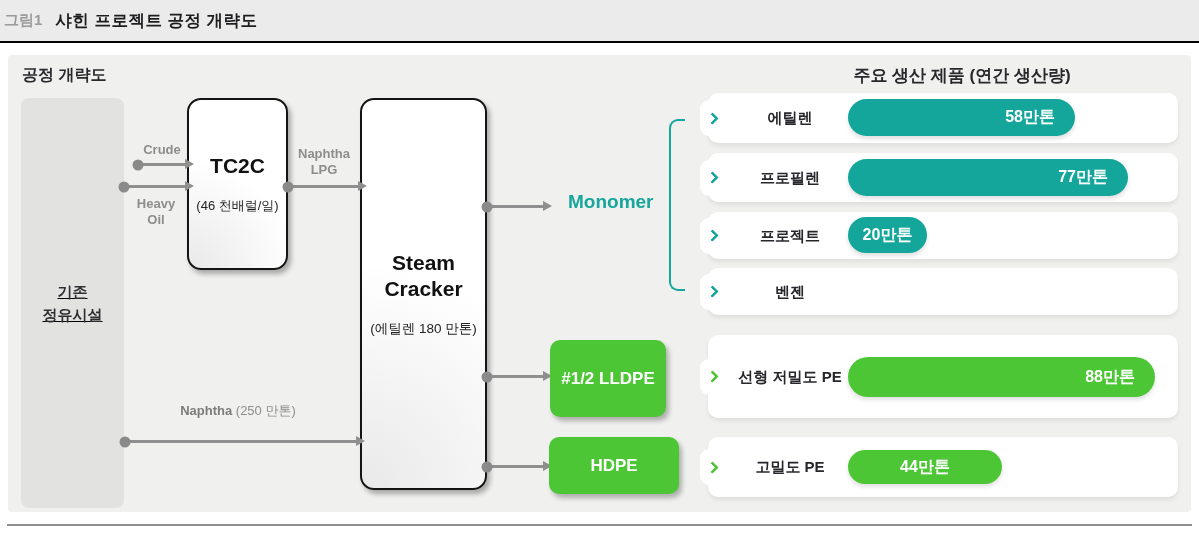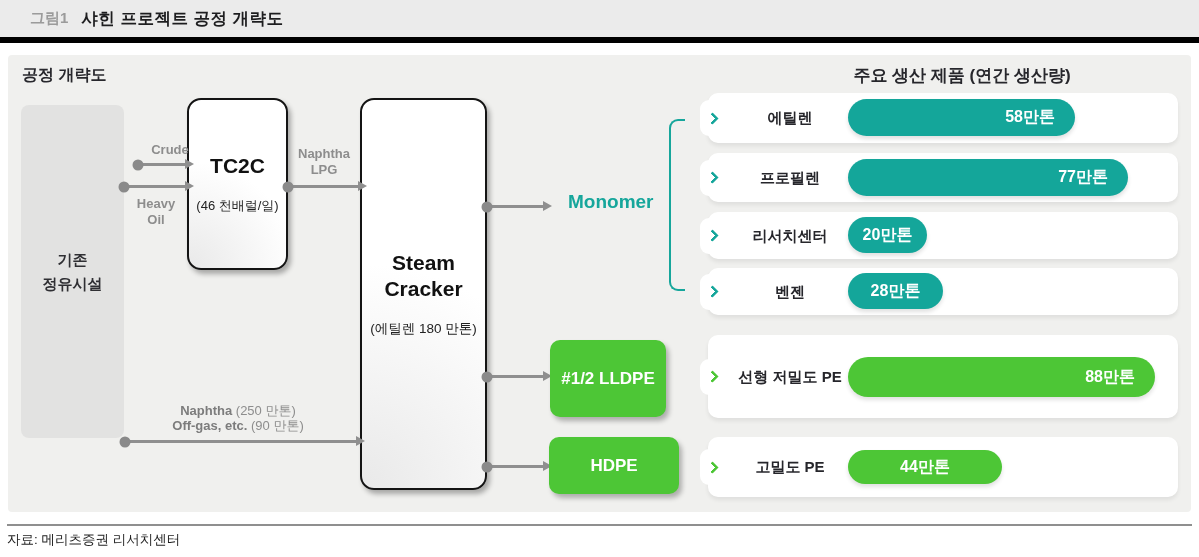--- a/index.html
+++ b/index.html
@@ -1,22 +1,22 @@
 <!DOCTYPE html>
 <html><head>
 <meta charset="utf-8">
 <style>
   * { margin:0; padding:0; box-sizing:border-box; }
   body { background:#fff; font-family:"Liberation Sans","DejaVu Sans",sans-serif; }
   .canvas { position:relative; width:1199px; height:557px; background:#fff; overflow:hidden; }
 
   
   .titlebar { position:absolute; left:0; top:0; width:1199px; height:43px;
-    background:#ebebeb; border-bottom:6px solid #000000;
-    display:flex; align-items:center; padding-left:30px; gap:13px; }
+    background:#ebebeb; border-bottom:2px solid #000000;
+    display:flex; align-items:center; padding-left:4px; gap:13px; }
   .fig-tag { font-size:15px; font-weight:bold; color:#9b9b9b; }
   .fig-title { font-size:16.5px; font-weight:bold; color:#1d1d1f; letter-spacing:0.5px; }
 
   
   .diagram { position:absolute; left:8px; top:55px; width:1183px; height:457px;
     background:#f0f0ee; border-radius:4px; }
   .heading { position:absolute; font-size:16px; font-weight:bold; color:#27272c; }
 
   
   .graybox { position:absolute; background:#e2e2e1; border-radius:8px;
@@ -81,21 +81,21 @@
   <div class="titlebar">
     <span class="fig-tag">그림1</span>
     <span class="fig-title">샤힌 프로젝트 공정 개략도</span>
   </div>
 
   <div class="diagram">
 
     <div class="heading" style="left:14px; top:10px;">공정 개략도</div>
     <div class="heading" style="left:838px; top:9px; width:232px; text-align:center; font-size:17px;">주요 생산 제품 (연간 생산량)</div>
 
-    <div class="graybox" style="left:13px; top:50px; width:103px; height:333px;">
+    <div class="graybox" style="left:13px; top:43px; width:103px; height:410px;text-decoration:underline;">
       <div class="lbl">
         <div>기존</div>
         <div>정유시설</div>
       </div>
     </div>
 
     <div class="procbox" style="left:179px; top:43px; width:101px; height:172px;">
       <div class="bt">TC2C</div>
       <div class="bs">(46 천배럴/일)</div>
     </div>
@@ -116,32 +116,31 @@
     <div class="dot" style="left:280px; top:132px;"></div>
     <div class="arrow" style="left:479px; top:150px; width:57px;"></div>
     <div class="dot" style="left:479px; top:152px;"></div>
     <div class="arrow" style="left:479px; top:320px; width:57px;"></div>
     <div class="dot" style="left:479px; top:322px;"></div>
     <div class="arrow" style="left:479px; top:410px; width:57px;"></div>
     <div class="dot" style="left:479px; top:412px;"></div>
     <div class="arrow" style="left:117px; top:385px; width:232px;"></div>
     <div class="dot" style="left:117px; top:387px;"></div>
 
-    <div class="flowlbl" style="left:130px; top:87px; width:64px;">Crude</div>
+    <div class="flowlbl" style="left:122px; top:87px; width:64px;">Crude</div>
     <div class="flowlbl" style="left:108px; top:141px; width:80px;">
       <div>Heavy</div>
       <div>Oil</div>
     </div>
     <div class="flowlbl" style="left:283px; top:91px; width:66px;">
       <div>Naphtha</div>
       <div>LPG</div>
     </div>
     <div class="flowlbl2" style="left:142px; top:348px; width:176px;">
       <div><b>Naphtha</b><span> (250 만톤)</span></div>
-      <div><b>Off-gas, etc.</b><span> (90 만톤)</span></div>
     </div>
     <div class="monomer" style="left:560px; top:136px;">Monomer</div>
 
     <div class="bracket" style="left:661px; top:64px; height:172px;"></div>
 
     <div class="unitbox" style="left:542px; top:285px; width:116px; height:77px;">#1/2 LLDPE</div>
     <div class="unitbox" style="left:541px; top:382px; width:130px; height:57px;">HDPE</div>
 
     <div class="prow" style="top:38px; height:50px;">
       <div class="ptab">
@@ -154,43 +153,41 @@
       <div class="ptab">
           <span class="chev teal"></span>
         </div>
       <div class="plabel">프로필렌</div>
       <div class="pill teal right" style="top:6px; width:280px; height:37px;text-align:center;">77만톤</div>
     </div>
     <div class="prow" style="top:157px; height:47px;">
       <div class="ptab">
           <span class="chev teal"></span>
         </div>
-      <div class="plabel">리서치센터</div>
+      <div class="plabel">프로젝트</div>
       <div class="pill teal center" style="top:5px; width:79px; height:36px;">20만톤</div>
     </div>
     <div class="prow" style="top:213px; height:47px;">
       <div class="ptab">
           <span class="chev teal"></span>
         </div>
       <div class="plabel">벤젠</div>
-      <div class="pill teal center" style="top:5px; width:95px; height:36px;">28만톤</div>
     </div>
     <div class="prow" style="top:280px; height:83px;">
       <div class="ptab">
           <span class="chev green"></span>
         </div>
       <div class="plabel">선형 저밀도 PE</div>
       <div class="pill green right" style="top:22px; width:307px; height:40px;">88만톤</div>
     </div>
     <div class="prow" style="top:382px; height:60px;">
       <div class="ptab">
           <span class="chev green"></span>
         </div>
       <div class="plabel">고밀도 PE</div>
       <div class="pill green center" style="top:13px; width:154px; height:34px;text-align:right;">44만톤</div>
     </div>
 
   </div>
 
   <div class="src-line"></div>
-  <div class="src-text">자료: 메리츠증권 리서치센터</div>
 
 </div>
 
 </body></html>

